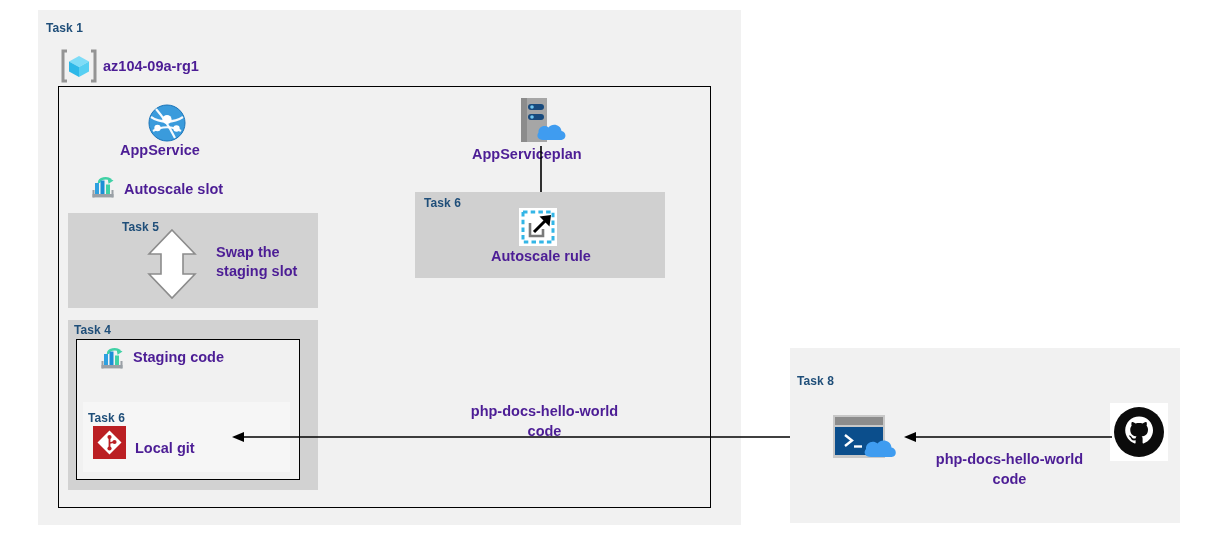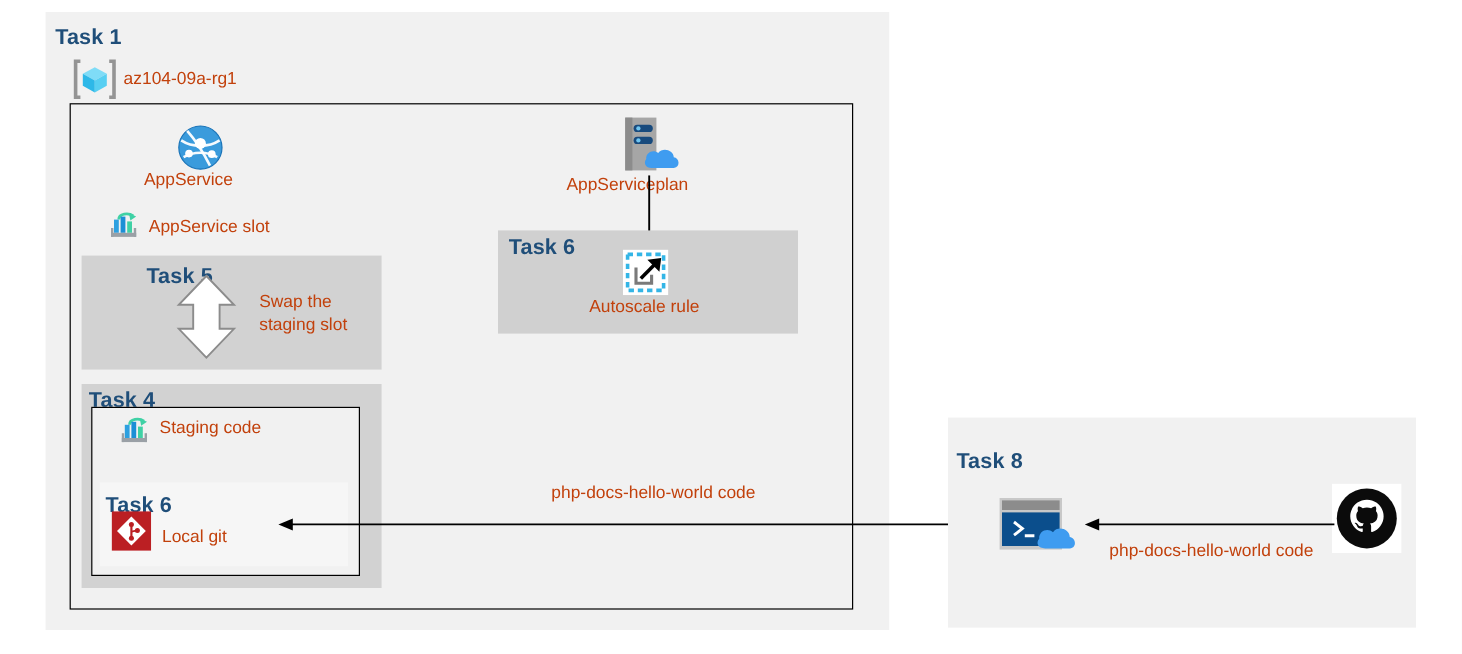--- a/index.html
+++ b/index.html
@@ -67,36 +67,36 @@
     left: 790px; top: 348px;
     width: 390px; height: 175px;
     background: #f1f1f1;
   }
 
   
   .task-label {
     position: absolute;
     color: #1f4e79;
     font-weight: bold;
-    font-size: 18px;
+    font-size: 12px;
     letter-spacing: 0.1px;
     white-space: nowrap;
   }
   .lbl-task1 { left: 46px; top: 21px; }
   .lbl-task5 { left: 74px; top: 220px; margin-left: 48px; }
   .lbl-task6 { left: 424px; top: 196px; }
   .lbl-task2 { left: 74px; top: 323px; }
   .lbl-task3 { left: 88px; top: 411px; }
   .lbl-task4 { left: 797px; top: 374px; }
 
   
   .node-text {
     position: absolute;
-    color: #c2410c;
-    font-weight: normal;
+    color: #4c1d95;
+    font-weight: bold;
     font-size: 14.5px;
     white-space: nowrap;
   }
   .node-text.wrap { white-space: normal; text-align: center; }
 
   .txt-rg        { left: 103px; top: 58px; font-size: 14.5px; }
   .txt-appservice{ left: 120px; top: 142px; }
   .txt-prodslot  { left: 124px; top: 181px; }
   .txt-asp       { left: 472px; top: 146px; }
   .txt-autoscale { left: 491px; top: 248px; }
@@ -184,21 +184,21 @@
       <path d="M9 9 C9 4, 17 3, 21 6" fill="none" stroke="#3fd1a5" stroke-width="2.4"></path>
       <polygon points="23.5,6.5 17.5,3.8 18.6,9.8" fill="#3fd1a5"></polygon>
       <rect x="5" y="9" width="4" height="11" fill="#2da0e0"></rect>
       <rect x="10.5" y="6.5" width="4" height="13.5" fill="#1b8fd6"></rect>
       <rect x="16" y="10.5" width="4" height="9.5" fill="#3fd1a5"></rect>
       <rect x="2.5" y="20" width="21" height="3.4" fill="#9aa0a6"></rect>
       <rect x="2.5" y="16" width="2" height="7.4" fill="#9aa0a6"></rect>
       <rect x="21.5" y="16" width="2" height="7.4" fill="#9aa0a6"></rect>
     </svg>
   </div>
-  <div class="node-text txt-prodslot">AppService slot</div>
+  <div class="node-text txt-prodslot">Autoscale slot</div>
 
   <div class="icon icon-asp">
     <svg viewBox="0 0 58 50" width="58" height="50">
       <rect x="8" y="2" width="26" height="44" fill="#a6a6a6"></rect>
       <rect x="8" y="2" width="6" height="44" fill="#8c8c8c"></rect>
       <rect x="15" y="8" width="16" height="6" rx="3" fill="#184a7d"></rect>
       <circle cx="19" cy="11" r="1.8" fill="#6fc5f0"></circle>
       <rect x="15" y="18" width="16" height="6" rx="3" fill="#184a7d"></rect>
       <circle cx="19" cy="21" r="1.8" fill="#6fc5f0"></circle>
       <path d="M30 44 C25 44, 23 40, 25.5 36.5 C25 31, 31.5 28, 35.5 31.5 C39 26.5, 48 28.5, 48.5 35 C53 35.5, 54.5 43, 48.5 44 Z" fill="#3f9cf0"></path>

